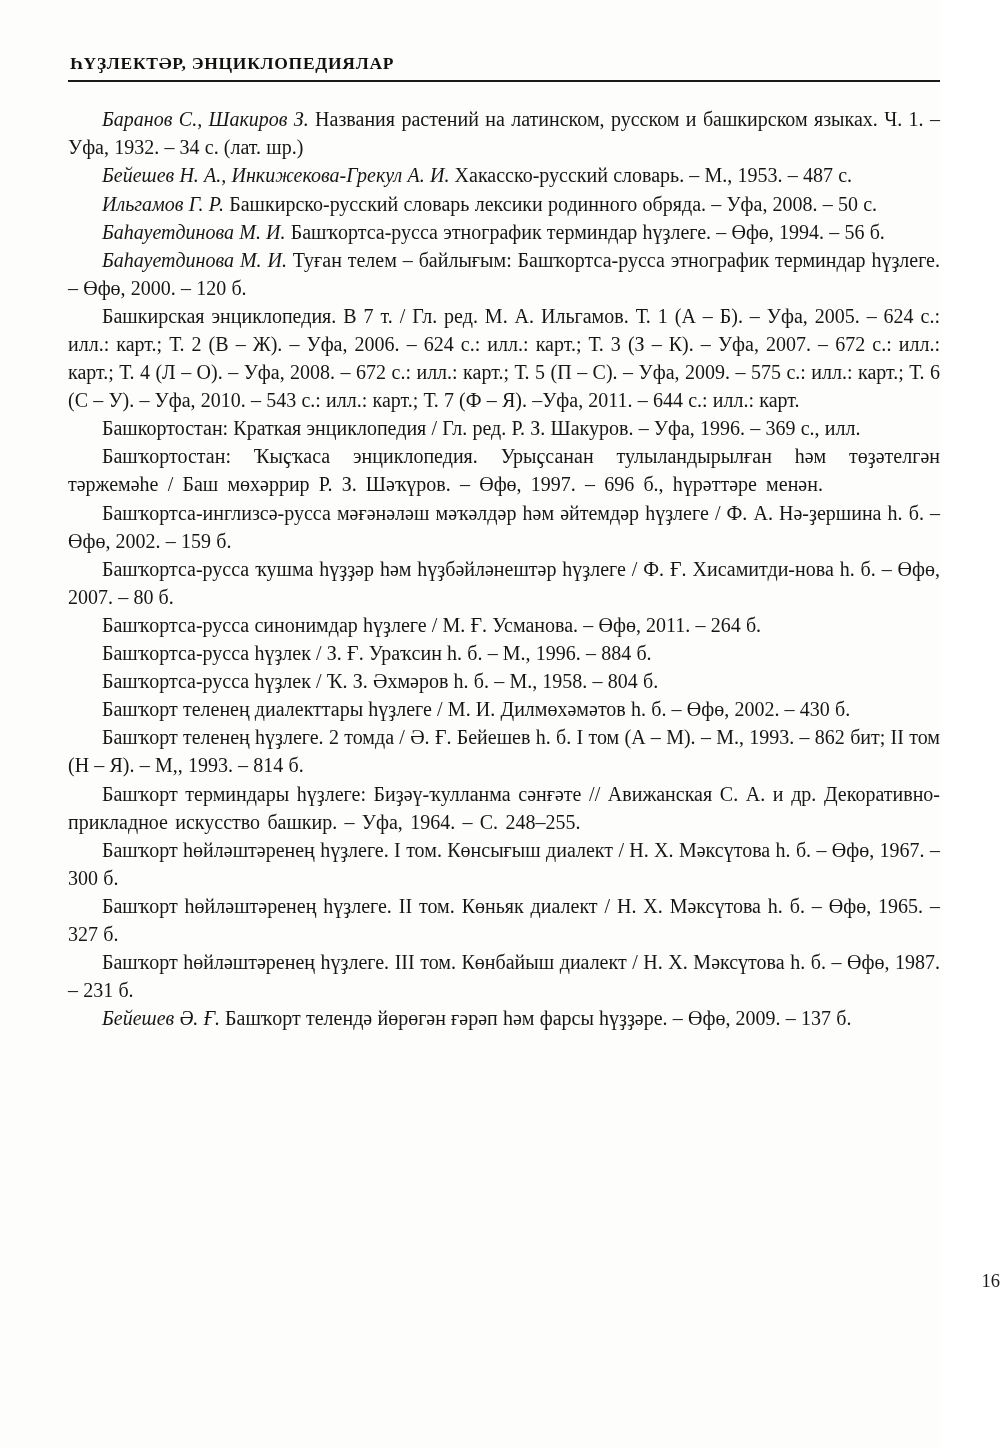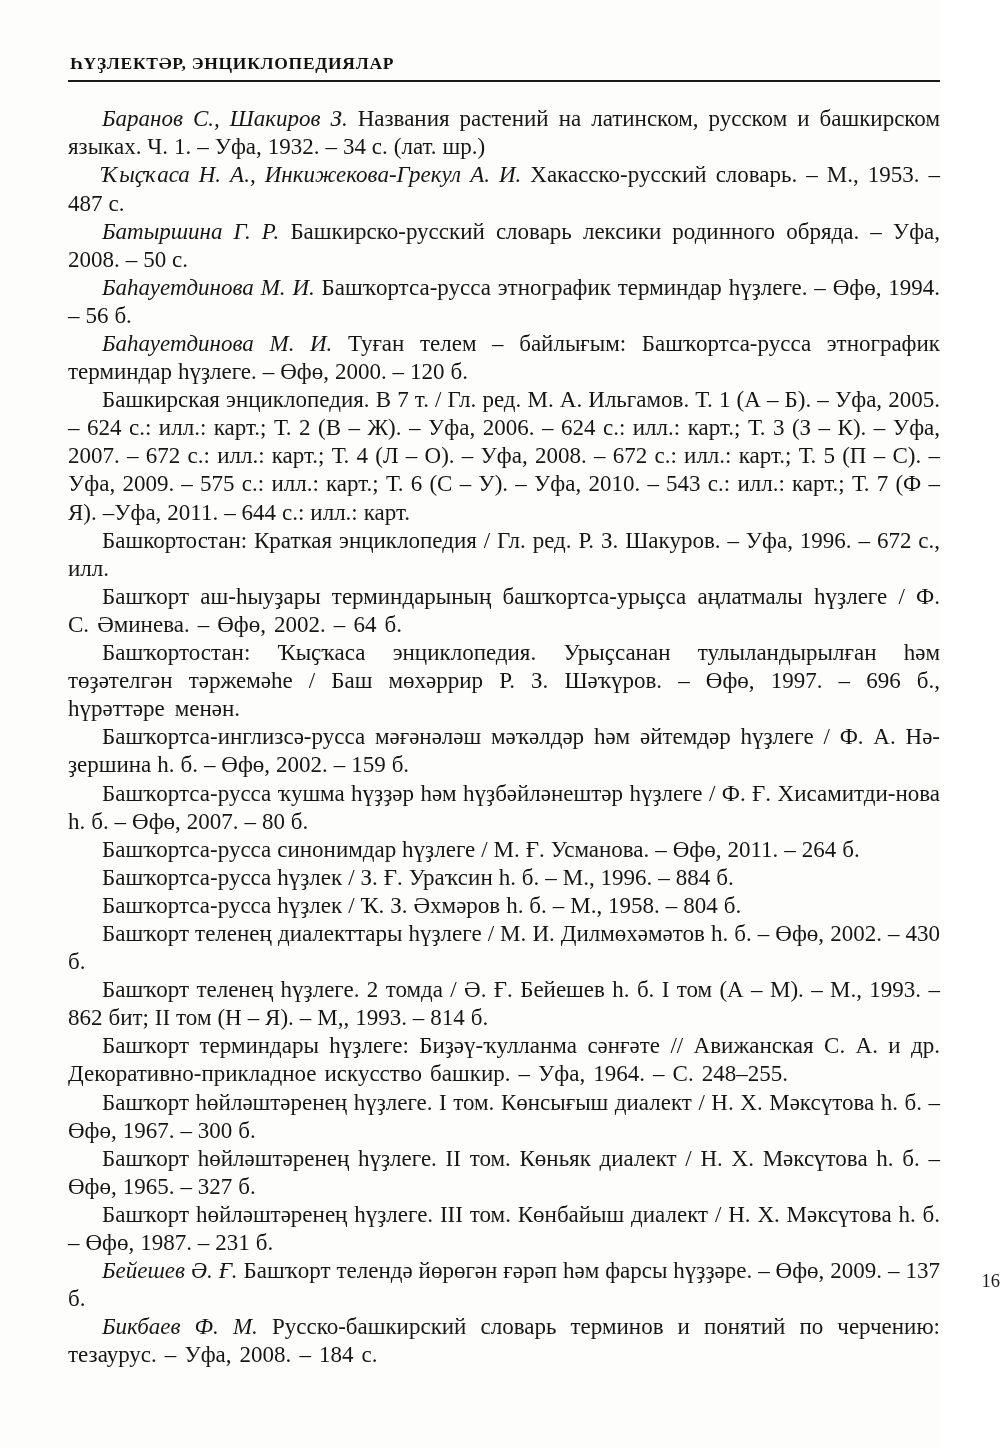--- a/index.html
+++ b/index.html
@@ -49,21 +49,21 @@
     height: 0;
   }
 
   
   .biblio {
     margin-top: 23px;
     width: 872px;
   }
 
   .entry {
-    font-size: 23px;
+    font-size: 20px;
     line-height: 28.1px;
     text-align: justify;
     text-justify: inter-word;
     text-indent: 34px;
     margin: 0;
     padding: 0;
     color: #161616;
     hyphens: manual;
     word-spacing: 0.2px;
   }
@@ -92,40 +92,38 @@
 
 <div class="page">
 
   <div class="content">
 
     <div class="runhead">ҺҮҘЛЕКТӘР, ЭНЦИКЛОПЕДИЯЛАР</div>
     <div class="runhead-rule"></div>
 
     <div class="biblio">
         <p class="entry"><span class="au">Баранов С., Шакиров З.</span><span> Названия растений на латинском, русском и башкирском языках. Ч. 1. – Уфа, 1932. – 34 с. (лат. шр.)</span></p>
-        <p class="entry"><span class="au">Ҡыҫҡаса Н. А., Инкижекова-Грекул А. И.</span><span> Хакасско-русский словарь. – М., 1953. – 487 с.</span></p>
-        <p class="entry"><span class="au">Батыршина Г. Р.</span><span> Башкирско-русский словарь лексики родинного обряда. – Уфа, 2008. – 50 с.</span></p>
+        <p class="entry"><span class="au">Бейешев Н. А., Инкижекова-Грекул А. И.</span><span> Хакасско-русский словарь. – М., 1953. – 487 с.</span></p>
+        <p class="entry"><span class="au">Ильгамов Г. Р.</span><span> Башкирско-русский словарь лексики родинного обряда. – Уфа, 2008. – 50 с.</span></p>
         <p class="entry"><span class="au">Баһауетдинова М. И.</span><span> Башҡортса-русса этнографик терминдар һүҙлеге. – Өфө, 1994. – 56 б.</span></p>
         <p class="entry"><span class="au">Баһауетдинова М. И.</span><span> Туған телем – байлығым: Башҡортса-русса этнографик терминдар һүҙлеге. – Өфө, 2000. – 120 б.</span></p>
         <p class="entry"><span>Башкирская энциклопедия. В 7 т. / Гл. ред. М. А. Ильгамов. Т. 1 (А – Б). – Уфа, 2005. – 624 с.: илл.: карт.; Т. 2 (В – Ж). – Уфа, 2006. – 624 с.: илл.: карт.; Т. 3 (З – К). – Уфа, 2007. – 672 с.: илл.: карт.; Т. 4 (Л – О). – Уфа, 2008. – 672 с.: илл.: карт.; Т. 5 (П – С). – Уфа, 2009. – 575 с.: илл.: карт.; Т. 6 (С – У). – Уфа, 2010. – 543 с.: илл.: карт.; Т. 7 (Ф – Я). –Уфа, 2011. – 644 с.: илл.: карт.</span></p>
-        <p class="entry"><span>Башкортостан: Краткая энциклопедия / Гл. ред. Р. З. Шакуров. – Уфа, 1996. – 672 с., илл.</span></p>
-        <p class="entry loose"><span>Башҡорт аш-һыуҙары терминдарының башҡортса-урыҫса аңлатмалы һүҙлеге / Ф. С. Әминева. – Өфө, 2002. – 64 б.</span></p>
+        <p class="entry"><span>Башкортостан: Краткая энциклопедия / Гл. ред. Р. З. Шакуров. – Уфа, 1996. – 369 с., илл.</span></p>
         <p class="entry looser"><span>Башҡортостан: Ҡыҫҡаса энциклопедия. Урыҫсанан тулыландырылған һәм төҙәтелгән тәржемәһе / Баш мөхәррир Р. З. Шәҡүров. – Өфө, 1997. – 696 б., һүрәттәре менән.</span></p>
         <p class="entry"><span>Башҡортса-инглизсә-русса мәғәнәләш мәҡәлдәр һәм әйтемдәр һүҙлеге / Ф. А. Нә-ҙершина һ. б. – Өфө, 2002. – 159 б.</span></p>
         <p class="entry"><span>Башҡортса-русса ҡушма һүҙҙәр һәм һүҙбәйләнештәр һүҙлеге  / Ф. Ғ. Хисамитди-нова һ. б. – Өфө, 2007. – 80 б.</span></p>
         <p class="entry"><span>Башҡортса-русса синонимдар һүҙлеге / М. Ғ. Усманова. – Өфө, 2011. – 264 б.</span></p>
         <p class="entry"><span>Башҡортса-русса һүҙлек / З. Ғ. Ураҡсин һ. б. – М., 1996. – 884 б.</span></p>
         <p class="entry"><span>Башҡортса-русса һүҙлек / Ҡ. З. Әхмәров һ. б. – М., 1958. – 804 б.</span></p>
         <p class="entry"><span>Башҡорт теленең диалекттары һүҙлеге / М. И. Дилмөхәмәтов һ. б. – Өфө, 2002. – 430 б.</span></p>
         <p class="entry"><span>Башҡорт теленең һүҙлеге. 2 томда / Ә. Ғ. Бейешев һ. б. I том (А – М). – М., 1993. – 862 бит; II том (Н – Я). – М,, 1993. – 814 б.</span></p>
         <p class="entry loose"><span>Башҡорт терминдары һүҙлеге: Биҙәү-ҡулланма сәнғәте // Авижанская С. А. и др. Декоративно-прикладное искусство башкир. – Уфа, 1964. – С. 248–255.</span></p>
         <p class="entry"><span>Башҡорт һөйләштәренең һүҙлеге. I том. Көнсығыш диалект / Н. Х. Мәксүтова һ. б. – Өфө, 1967. – 300 б.</span></p>
         <p class="entry"><span>Башҡорт һөйләштәренең һүҙлеге. II том. Көньяк диалект / Н. Х. Мәксүтова һ. б. – Өфө, 1965. – 327 б.</span></p>
         <p class="entry"><span>Башҡорт һөйләштәренең һүҙлеге. III том. Көнбайыш диалект / Н. Х. Мәксүтова һ. б. – Өфө, 1987. – 231 б.</span></p>
         <p class="entry"><span class="au">Бейешев Ә. Ғ.</span><span> Башҡорт телендә йөрөгән ғәрәп һәм фарсы һүҙҙәре. – Өфө, 2009. – 137 б.</span></p>
-        <p class="entry loose"><span class="au">Бикбаев Ф. М.</span><span> Русско-башкирский словарь терминов и понятий по черчению: тезаурус. – Уфа, 2008. – 184 с.</span></p>
       </div>
 
   </div>
 
   <div class="folio">16</div>
 
 </div>
 
 </body></html>

